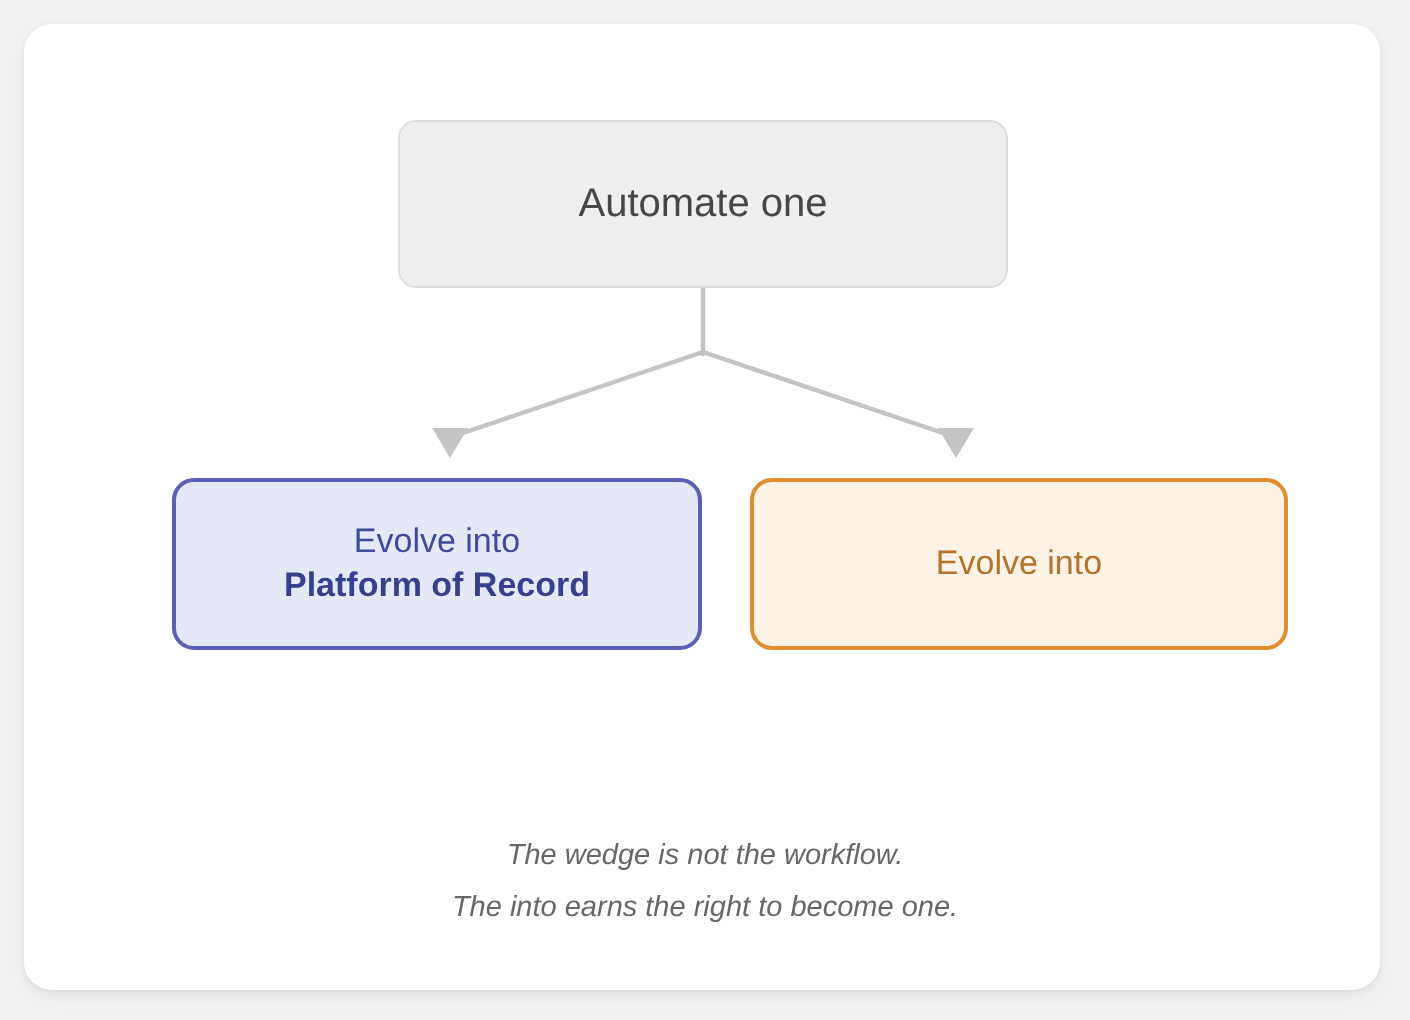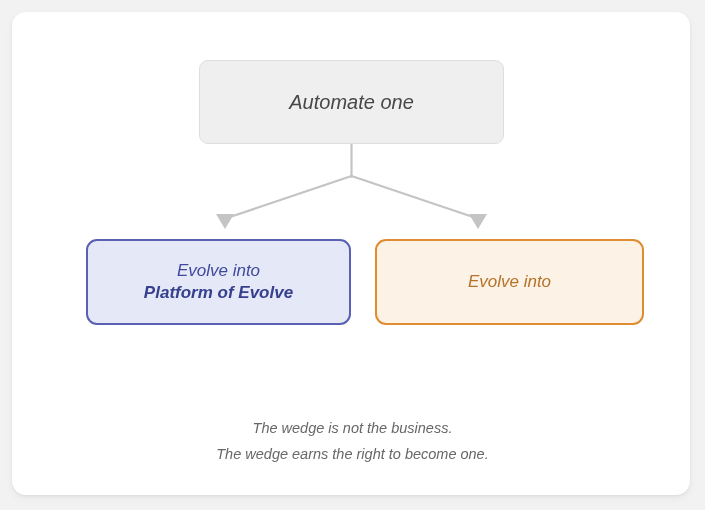--- a/index.html
+++ b/index.html
@@ -40,21 +40,20 @@
 
   
   .node {
     position: absolute;
     box-sizing: border-box;
     display: flex;
     flex-direction: column;
     align-items: center;
     justify-content: center;
     text-align: center;
-    font-style: italic;
   }
   .node-line {
     display: block;
     line-height: 1.32;
     white-space: nowrap;
   }
 
   .node-root {
     left: 199px;
     top: 60px;
@@ -141,25 +140,25 @@
     <polygon points="216,214 234,214 225,229" fill="#c4c4c4"></polygon>
     <polygon points="469,214 487,214 478,229" fill="#c4c4c4"></polygon>
   </svg>
 
   <div class="node node-root">
     <span class="node-line">Automate one</span>
   </div>
 
   <div class="node node-left">
     <span class="node-line line-top">Evolve into</span>
-    <span class="node-line line-bold">Platform of Evolve</span>
+    <span class="node-line line-bold">Platform of Record</span>
   </div>
 
   <div class="node node-right">
     <span class="node-line line-top">Evolve into</span>
   </div>
 
   <div class="caption">
-    <span class="caption-line">The wedge is not the business.</span>
-    <span class="caption-line">The wedge earns the right to become one.</span>
+    <span class="caption-line">The wedge is not the workflow.</span>
+    <span class="caption-line">The into earns the right to become one.</span>
   </div>
 
 </div>
 
 </body></html>

